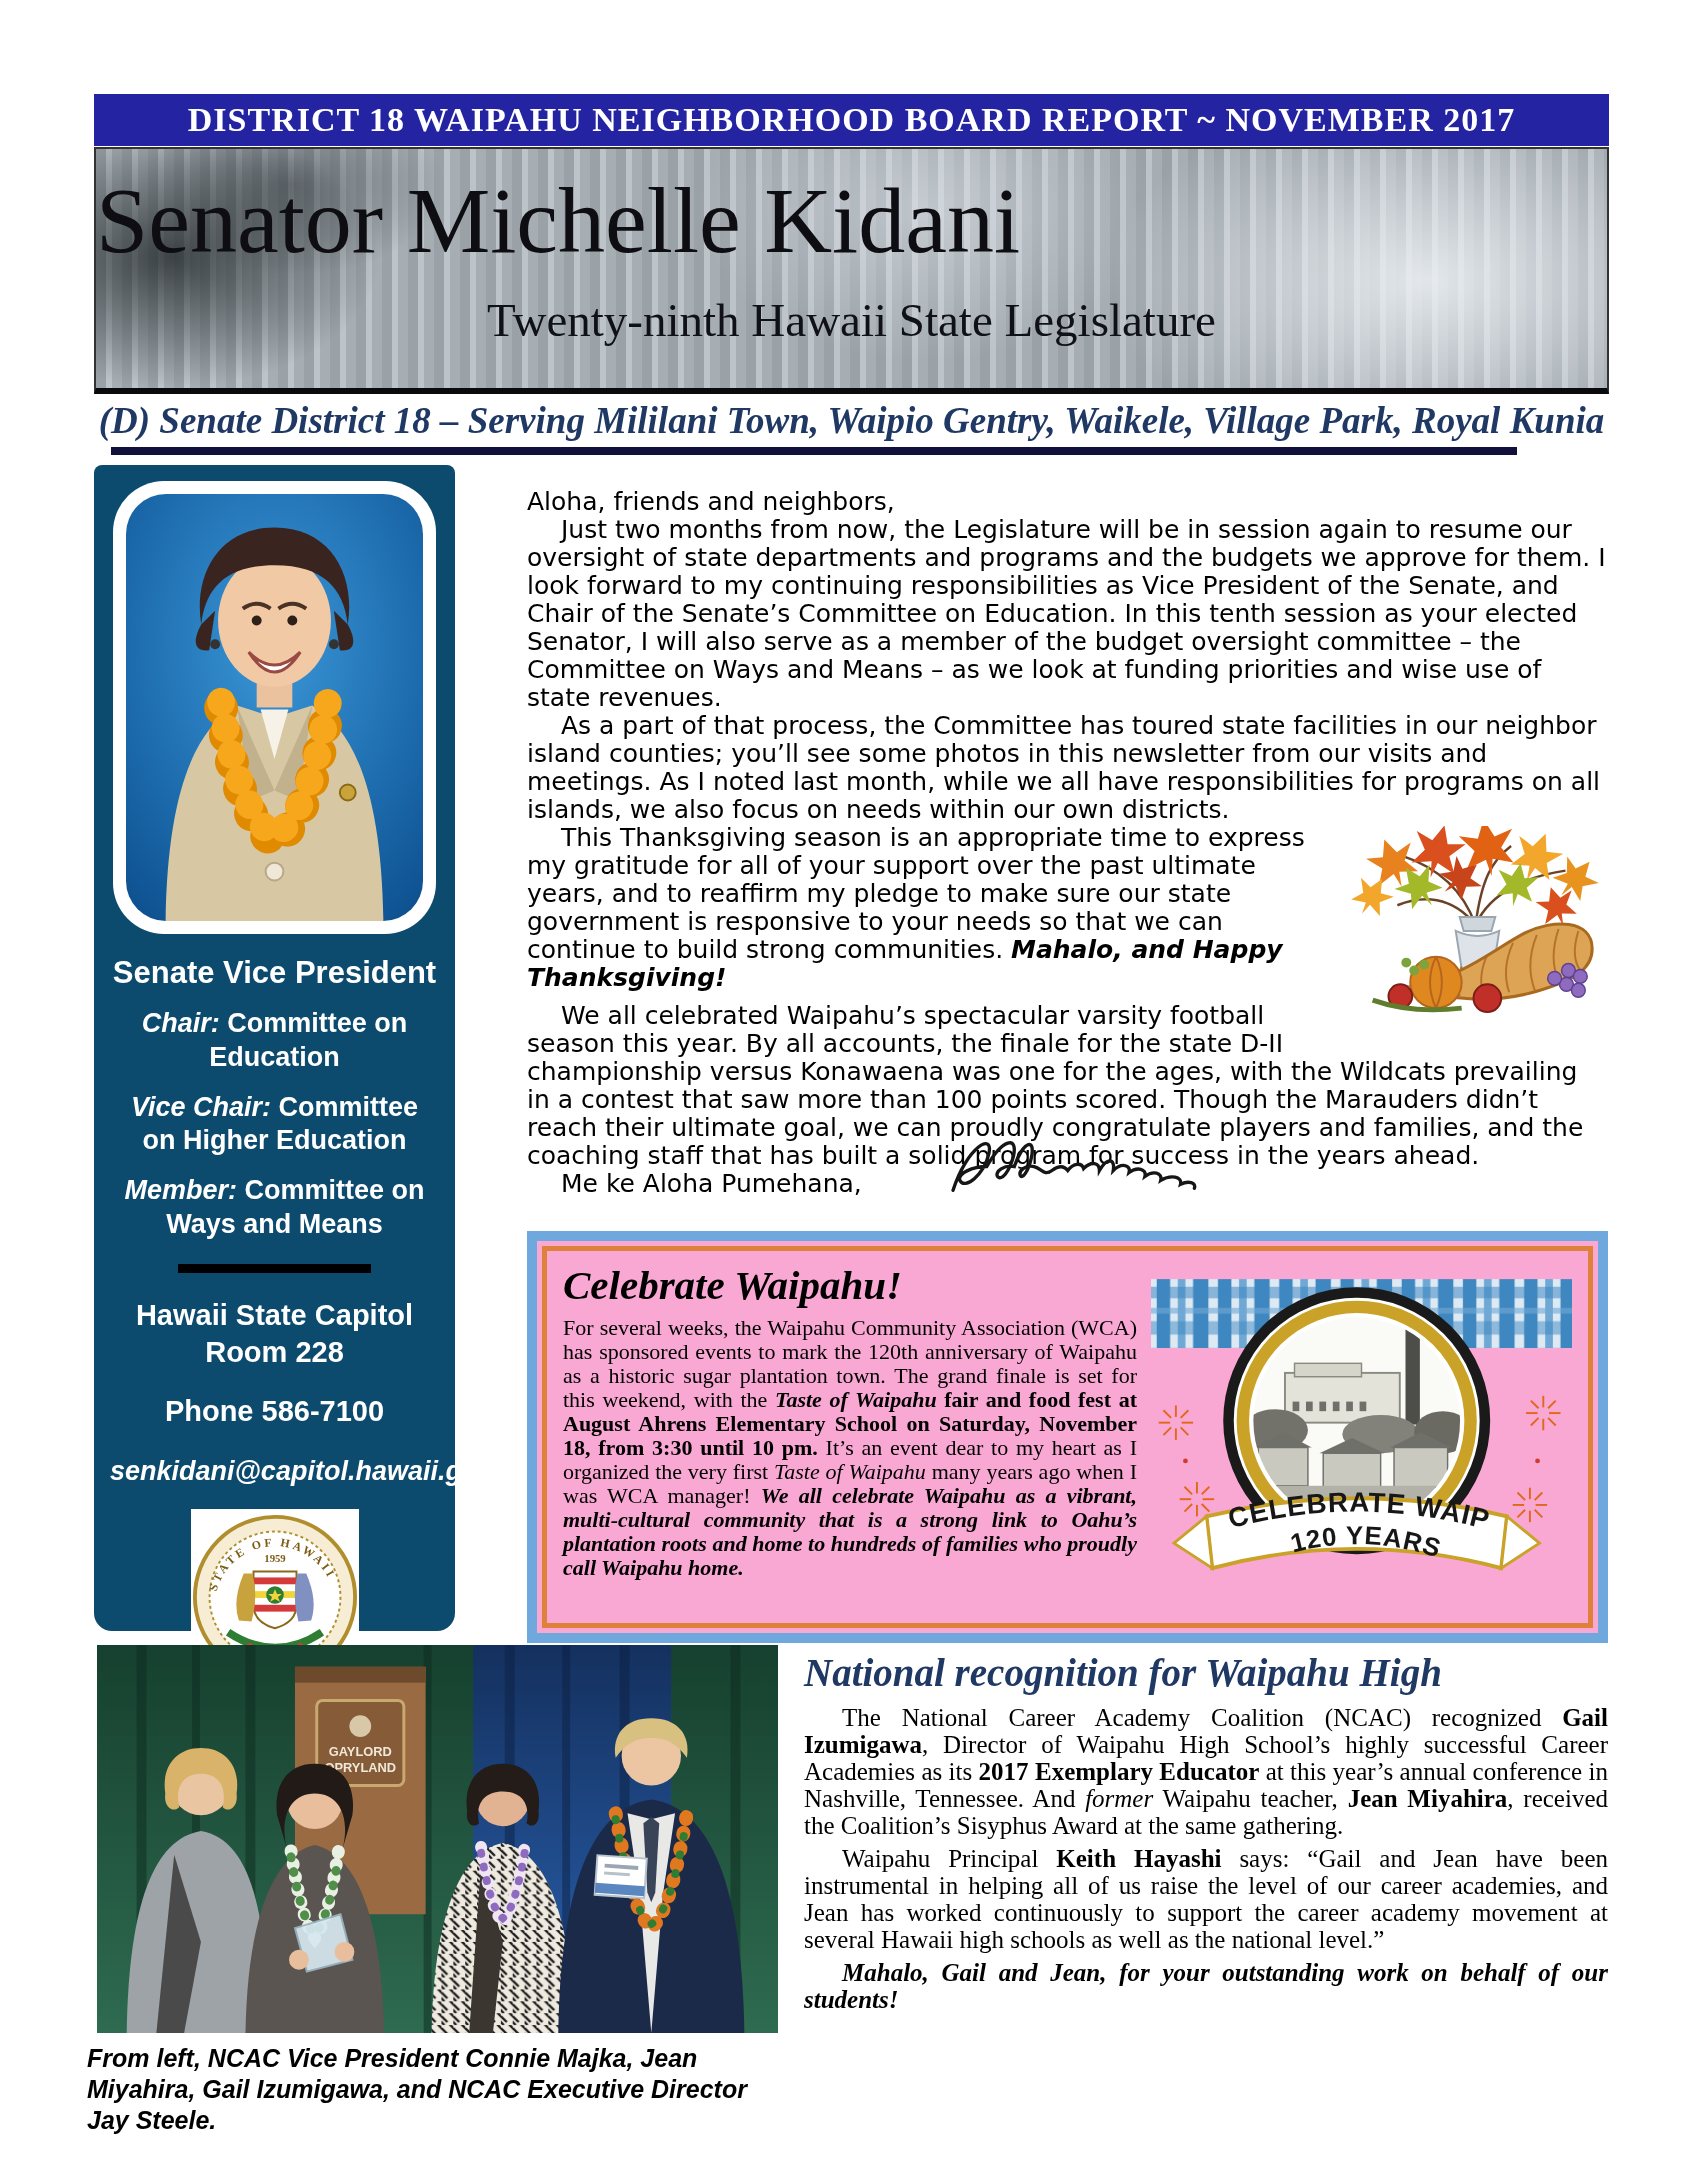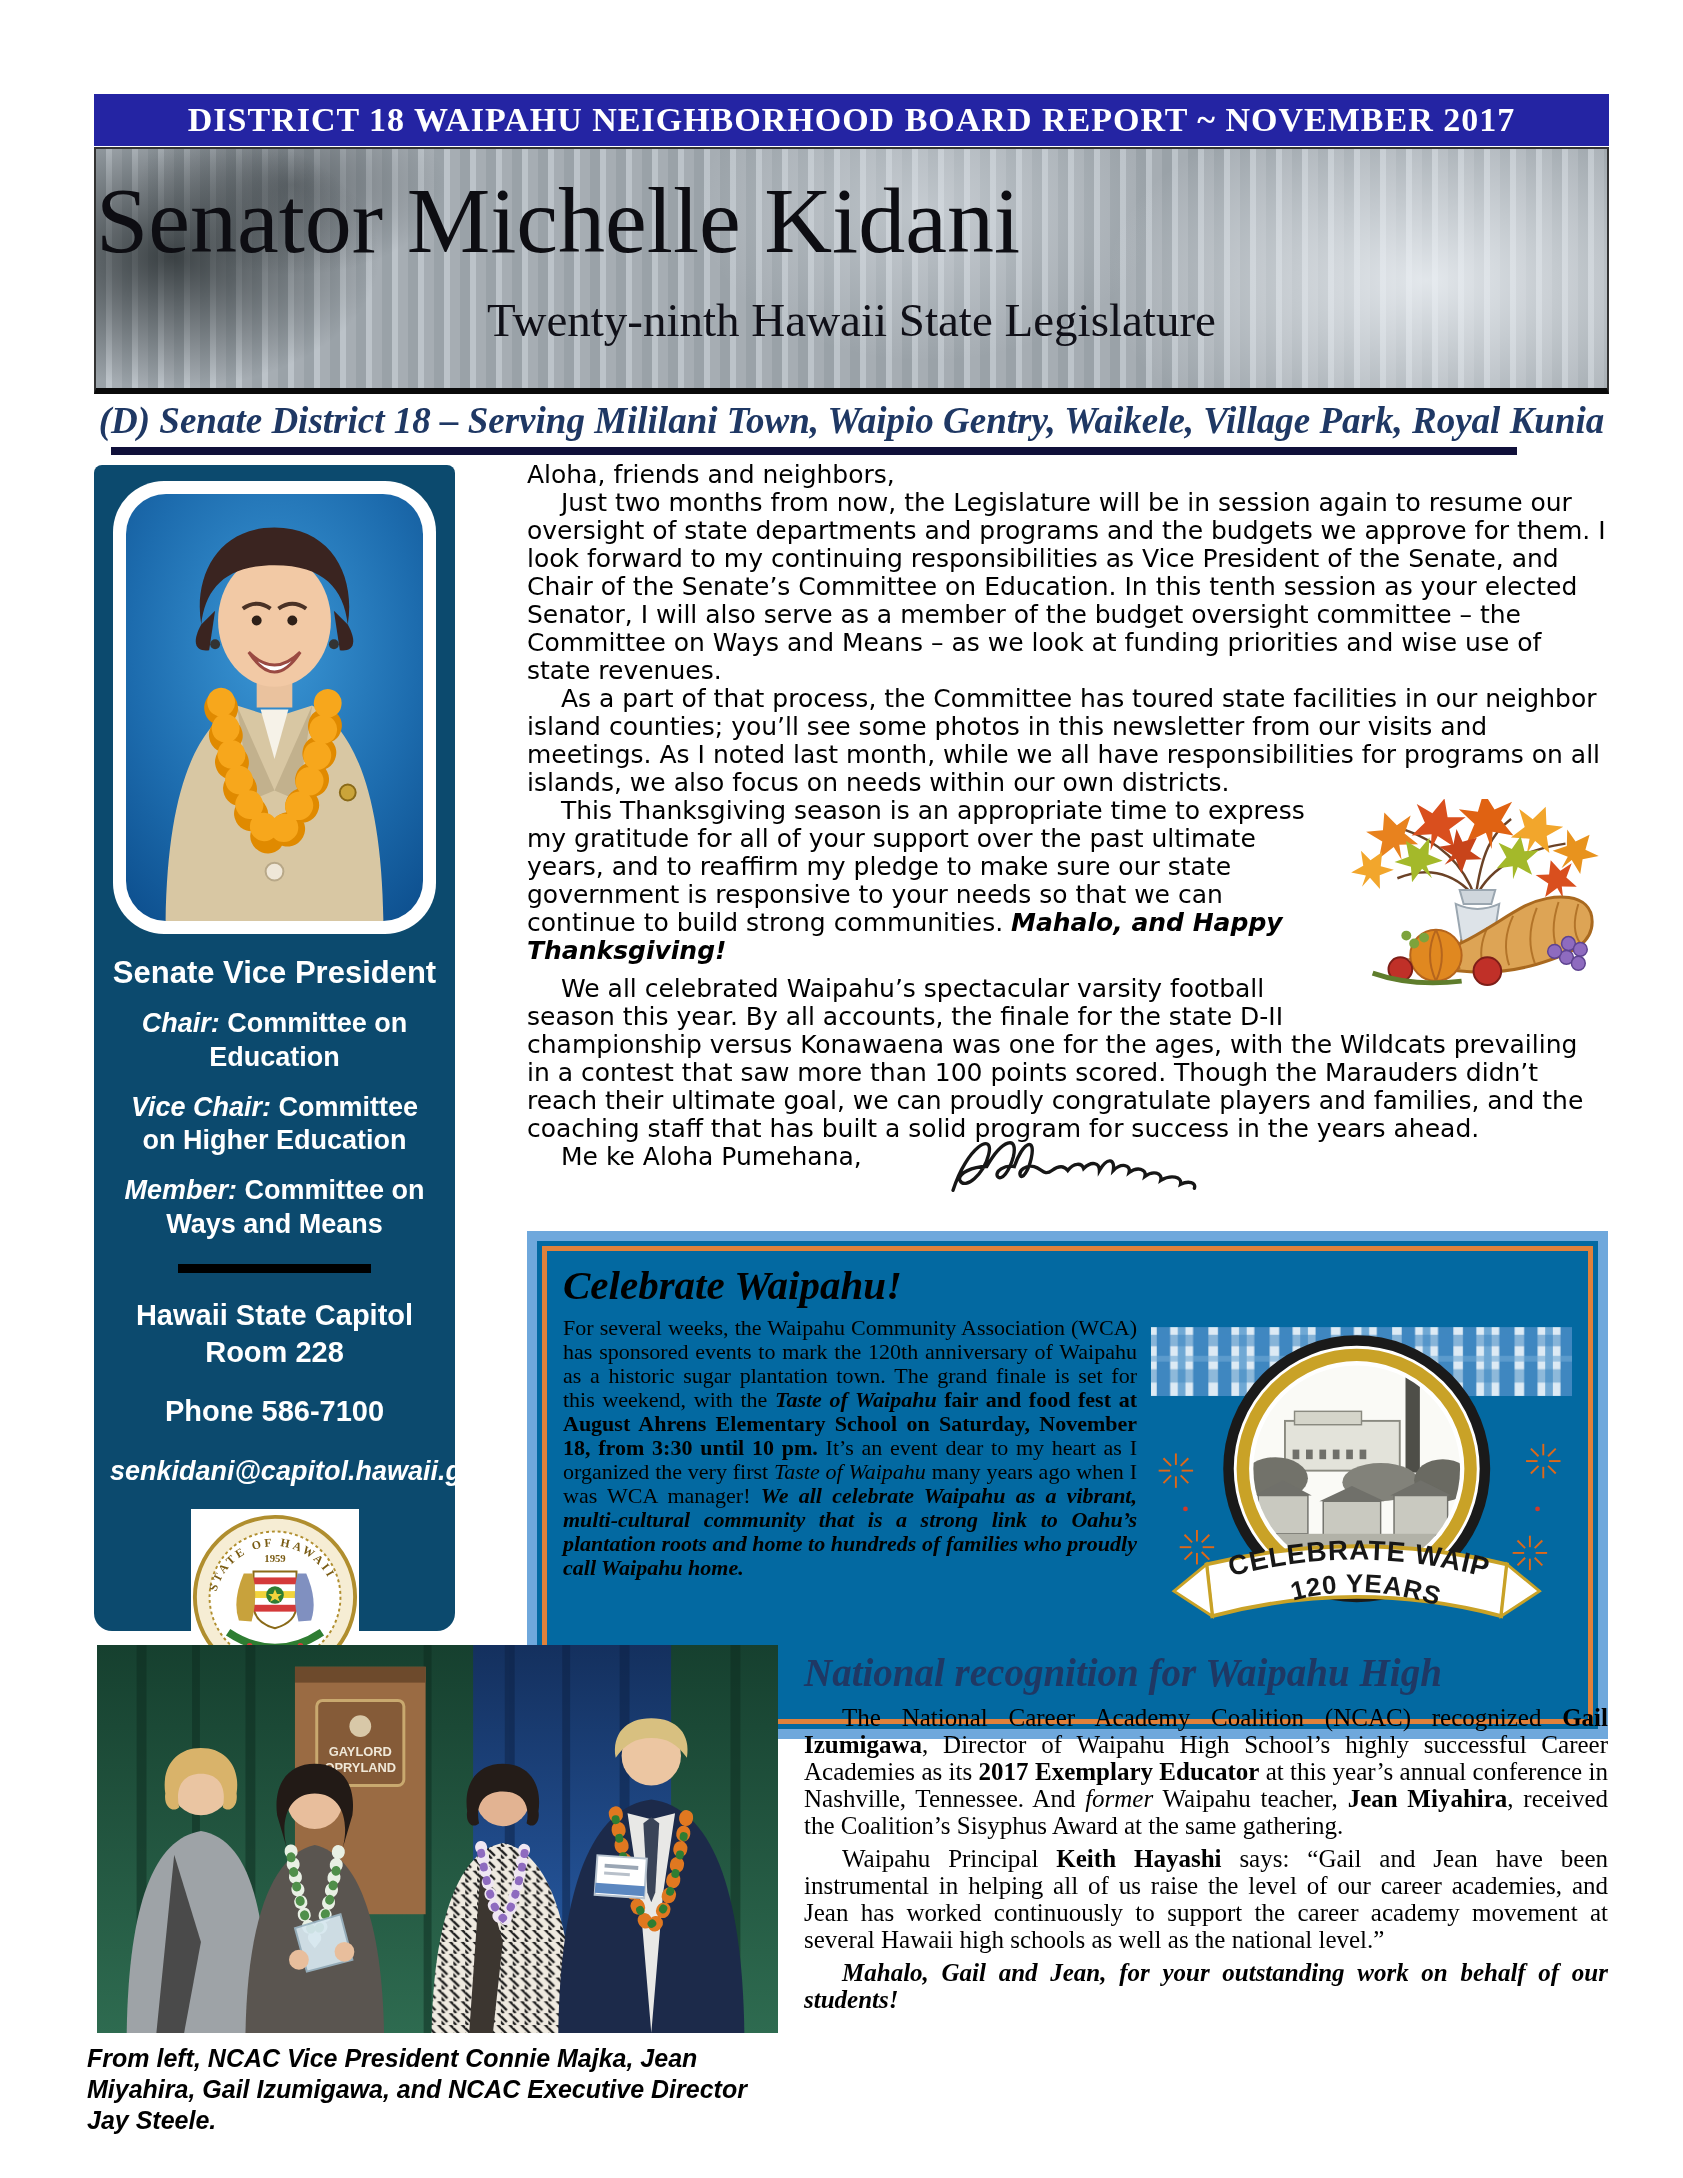--- a/index.html
+++ b/index.html
@@ -36,33 +36,33 @@
   .b{font-weight:bold;}
   .bi{font-weight:bold;font-style:italic;}
   .divider{margin:22px auto 0;width:193px;height:9px;background:#000;}
   .addr{margin-top:24px;font:bold 29px/1.3 "Liberation Sans",sans-serif;}
   .phone{margin-top:22px;font:bold 29px/1.2 "Liberation Sans",sans-serif;}
   .email{margin-top:26px;font:italic bold 27px/1.2 "Liberation Sans",sans-serif;padding-left:16px;}
   .seal-box{margin:22px auto 0;width:168px;height:174px;background:#fff;}
   .seal-box svg{display:block;width:100%;height:100%;}
 
   
-  .letter{left:527px;top:461px;width:1081px;height:764px;
+  .letter{left:527px;top:488px;width:1081px;height:764px;
           font:25px/28px "DejaVu Sans",sans-serif;color:#000;overflow:hidden;}
   .letter p{margin:0;}
   .letter p.ind{text-indent:34px;}
   .letter p.gap{margin-top:10px;}
   .corn-wrap{float:right;width:265px;height:202px;margin:2px 0 4px 14px;}
   .corn-wrap svg{display:block;width:100%;height:100%;}
   .signature{left:939px;top:1125px;width:307px;height:91px;}
   .signature svg{display:block;width:100%;height:100%;}
 
   
-  .celebrate{left:527px;top:1231px;width:1081px;height:508px;box-sizing:border-box;
-             border:10px solid #6FA8DC;background:#0369a1;}
+  .celebrate{left:527px;top:1231px;width:1081px;height:412px;box-sizing:border-box;
+             border:10px solid #6FA8DC;background:#f9a8d4;}
   .celebrate-inner{position:absolute;left:5px;top:5px;right:5px;bottom:5px;
                    border:5px solid #E0813B;display:flex;padding:10px 16px;box-sizing:border-box;gap:14px;}
   .cb-text{width:574px;flex:none;}
   .cb-title{font:italic bold 41px/1.1 "Liberation Serif",serif;margin:2px 0 8px;}
   .cb-body{font:22px/24px "Liberation Serif",serif;text-align:justify;}
   .cb-img{flex:1;position:relative;}
   .cb-img svg{display:block;width:100%;height:100%;}
 
   
   .photo{left:97px;top:1645px;width:681px;height:388px;overflow:hidden;}

